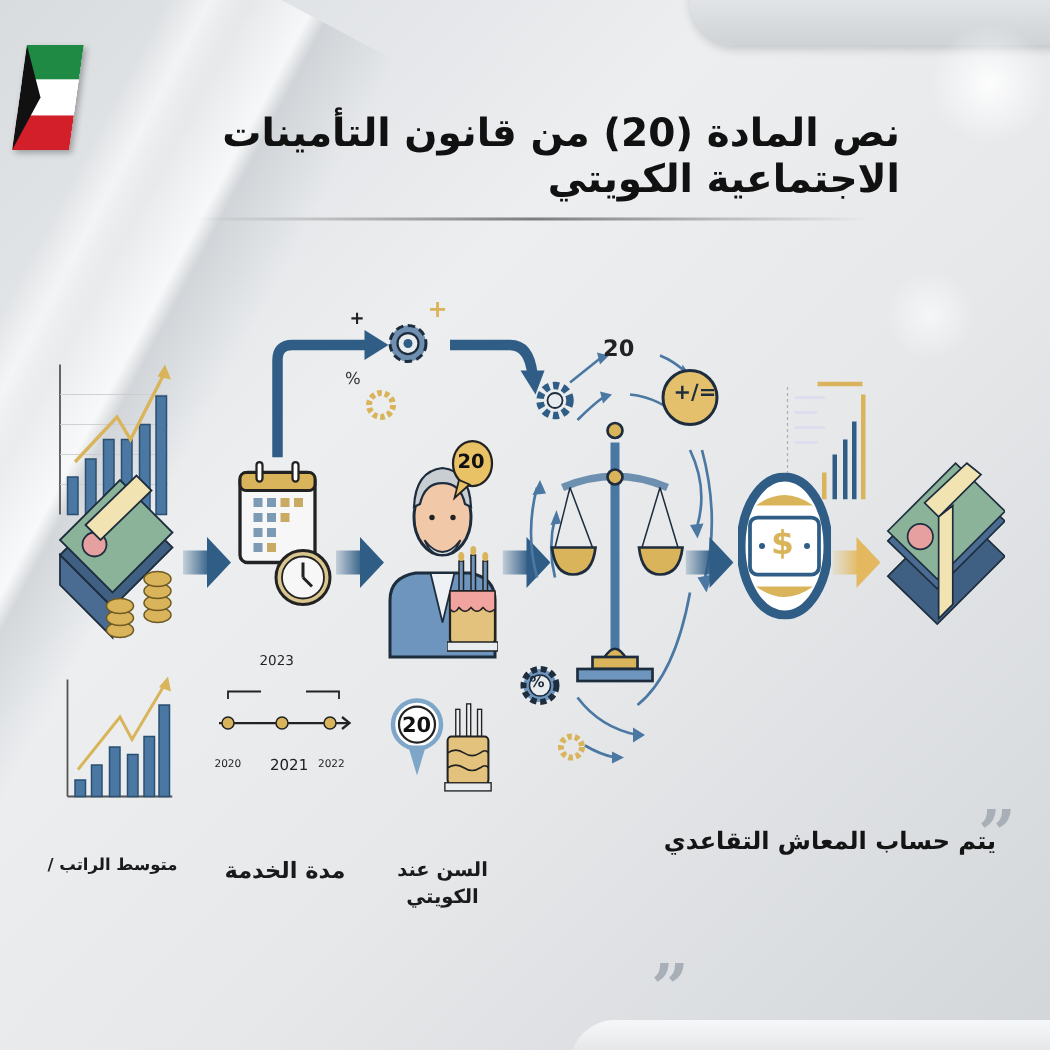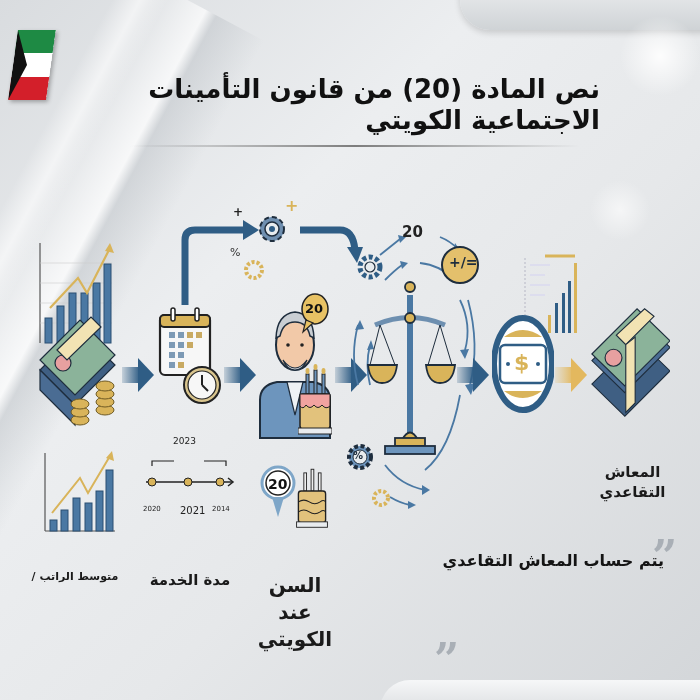--- a/index.html
+++ b/index.html
@@ -176,21 +176,21 @@
     <path d="M8,8 L8,3 L30,3 M60,3 L82,3 L82,8" fill="none" stroke="#222" stroke-width="1.2"></path>
     <line x1="2" y1="24" x2="88" y2="24" stroke="#222" stroke-width="1.5"></line>
     <polyline points="84,20 89,24 84,28" fill="none" stroke="#222" stroke-width="1.5"></polyline>
     <circle cx="8" cy="24" r="4" fill="#d9b45a" stroke="#222" stroke-width="1"></circle>
     <circle cx="44" cy="24" r="4" fill="#d9b45a" stroke="#222" stroke-width="1"></circle>
     <circle cx="76" cy="24" r="4" fill="#d9b45a" stroke="#222" stroke-width="1"></circle>
   </svg>
   <span class="icon" style="left:173px;top:436px;font-size:9px;color:#222">2023</span>
   <span class="icon" style="left:143px;top:505px;font-size:7px;color:#222">2020</span>
   <span class="icon" style="left:180px;top:505px;font-size:10px;color:#222">2021</span>
-  <span class="icon" style="left:212px;top:505px;font-size:7px;color:#222">2014</span>
+  <span class="icon" style="left:212px;top:505px;font-size:7px;color:#222">2022</span>
   <div class="label" style="left:145px;top:570px;width:90px;font-size:15px">
     <div>مدة الخدمة</div>
   </div>
 
   <svg class="icon" style="left:224px;top:358px" width="32" height="34" viewBox="0 0 32 34">
     <rect x="0" y="9" width="18" height="16" fill="url(#ag)"></rect>
       <polygon points="16,0 32,17 16,34" fill="#2f5d85"></polygon>
   </svg>
 
   <svg class="icon" style="left:255px;top:300px" width="80" height="140" viewBox="0 0 80 140">
@@ -232,21 +232,21 @@
     <g stroke="#222" stroke-width="1">
         <rect x="8" y="12" width="3" height="20" fill="#eee"></rect>
         <rect x="16" y="8" width="3" height="24" fill="#eee"></rect>
         <rect x="24" y="12" width="3" height="20" fill="#eee"></rect>
       </g>
     <rect x="2" y="32" width="30" height="35" rx="3" fill="#e2c27c" stroke="#222" stroke-width="1.5"></rect>
     <path d="M2,44 Q8,40 14,44 Q20,48 26,44 Q30,41 32,44" fill="none" stroke="#222" stroke-width="1.2"></path>
     <path d="M2,55 Q8,51 14,55 Q20,59 26,55 Q30,52 32,55" fill="none" stroke="#222" stroke-width="1.2"></path>
     <rect x="0" y="66" width="34" height="6" fill="#e9ecef" stroke="#222" stroke-width="1"></rect>
   </svg>
-  <div class="label" style="left:255px;top:572px;width:80px;font-size:20px">
+  <div class="label" style="left:255px;top:572px;width:80px;font-size:13px">
     <div>السن عند</div>
     <div>الكويتي</div>
   </div>
 
   <svg class="icon" style="left:335px;top:358px" width="32" height="34" viewBox="0 0 32 34">
     <rect x="0" y="9" width="18" height="16" fill="url(#ag)"></rect>
       <polygon points="16,0 32,17 16,34" fill="#2f5d85"></polygon>
   </svg>
 
   <svg class="icon" style="left:340px;top:225px" width="150" height="300" viewBox="0 0 150 300">
@@ -351,22 +351,19 @@
   <svg class="icon" style="left:590px;top:305px" width="80" height="130" viewBox="0 0 85 130">
     <g stroke="#1e2d3d" stroke-width="1.2">
       <polygon points="2,80 50,32 85,66 37,114" fill="#3f5f83"></polygon>
       <polygon points="2,55 50,7 85,41 37,89" fill="#4a6c93"></polygon>
       <polygon points="2,48 50,0 85,34 37,82" fill="#8bb39a"></polygon>
       <circle cx="25" cy="52" r="9" fill="#e7a0a0"></circle>
       <polygon points="28,28 58,0 68,8 38,38" fill="#f2e3b3"></polygon>
       <polygon points="38,38 48,30 48,100 38,110" fill="#f2e3b3"></polygon>
     </g>
   </svg>
-  <div class="label" style="left:570px;top:462px;width:125px;font-size:15px">
-    <div>المعاش التقاعدي</div>
-  </div>
 
   <span class="quote-mark" style="left:652px;top:535px">”</span>
   <span class="quote-mark" style="left:434px;top:638px">”</span>
   <div class="quote-text">
     <div>يتم حساب المعاش التقاعدي</div>
   </div>
 </div>
 
 </body></html>

